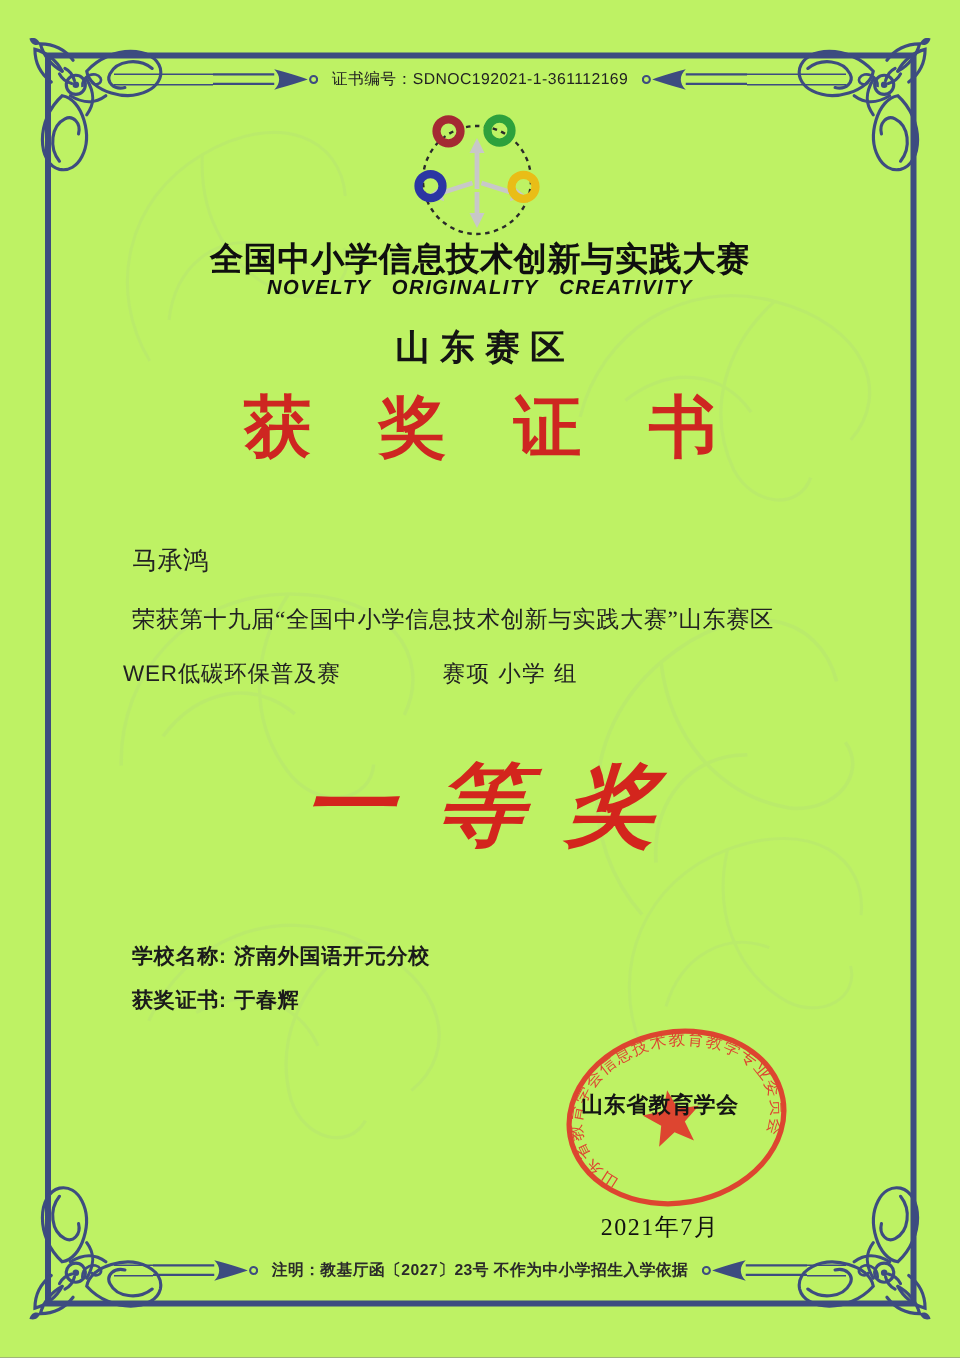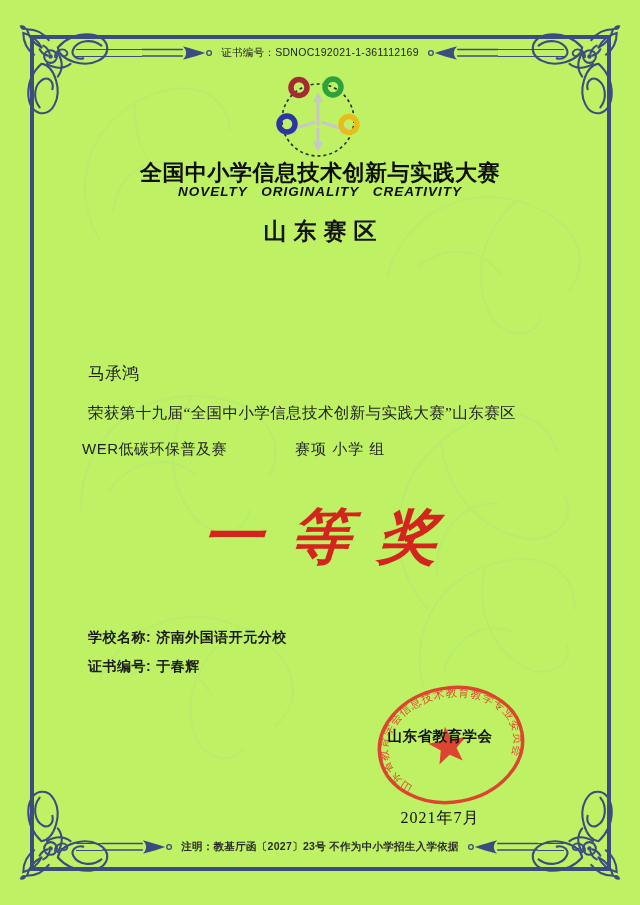--- a/index.html
+++ b/index.html
@@ -194,34 +194,35 @@
     </g>
     <circle cx="46" cy="11.5" r="8" fill="none" stroke="#a42a33" stroke-width="5.5"></circle>
     <circle cx="80" cy="11" r="8" fill="none" stroke="#2da13c" stroke-width="5.5"></circle>
     <circle cx="34" cy="48" r="8" fill="none" stroke="#2b36a3" stroke-width="5.5"></circle>
     <circle cx="96" cy="48.5" r="8" fill="none" stroke="#e9bd17" stroke-width="5.5"></circle>
   </svg>
 
   <div class="abs ctr title-cn">全国中小学信息技术创新与实践大赛</div>
   <div class="abs ctr title-en">NOVELTY ORIGINALITY CREATIVITY</div>
   <div class="abs ctr region"><span>山东赛区</span></div>
+  <div class="abs ctr cert-title"><span>获奖证书</span></div>
 
   <div class="abs recipient serif">马承鸿</div>
   <div class="abs achievement serif">荣获第十九届“全国中小学信息技术创新与实践大赛”山东赛区</div>
   <div class="abs event-row">
     <span class="event-name">WER低碳环保普及赛</span>
     <span class="event-group">赛项 小学 组</span>
   </div>
   <div class="abs ctr award"><span>一等奖</span></div>
 
   <div class="abs info-row" style="top:629px">
     <span>学校名称:</span><span class="val">济南外国语开元分校</span>
   </div>
   <div class="abs info-row" style="top:658px">
-    <span>证书编号:</span><span class="val">于春辉</span>
+    <span>获奖证书:</span><span class="val">于春辉</span>
   </div>
 
   <svg class="abs" style="left:358px;top:672px" width="195" height="150" viewBox="0 0 195 150">
     <g transform="rotate(-10 93 73)" opacity="0.9">
       <ellipse cx="93" cy="73" rx="72" ry="57" fill="none" stroke="#e1332b" stroke-width="3.5"></ellipse>
       <path id="sealArc" d="M48,107 A64,48 0 1 1 138,107" fill="none"></path>
       <text font-size="11" fill="#e1332b" letter-spacing="1" font-family="Liberation Sans, sans-serif">
         <textPath href="#sealArc">山东省教育学会信息技术教育教学专业委员会</textPath>
       </text>
       <polygon points="90,54 94.9,67.2 109,67.8 98,76.6 101.8,90.2 90,82.4 78.2,90.2 82,76.6 71,67.8 85.1,67.2" fill="#e1332b"></polygon>

